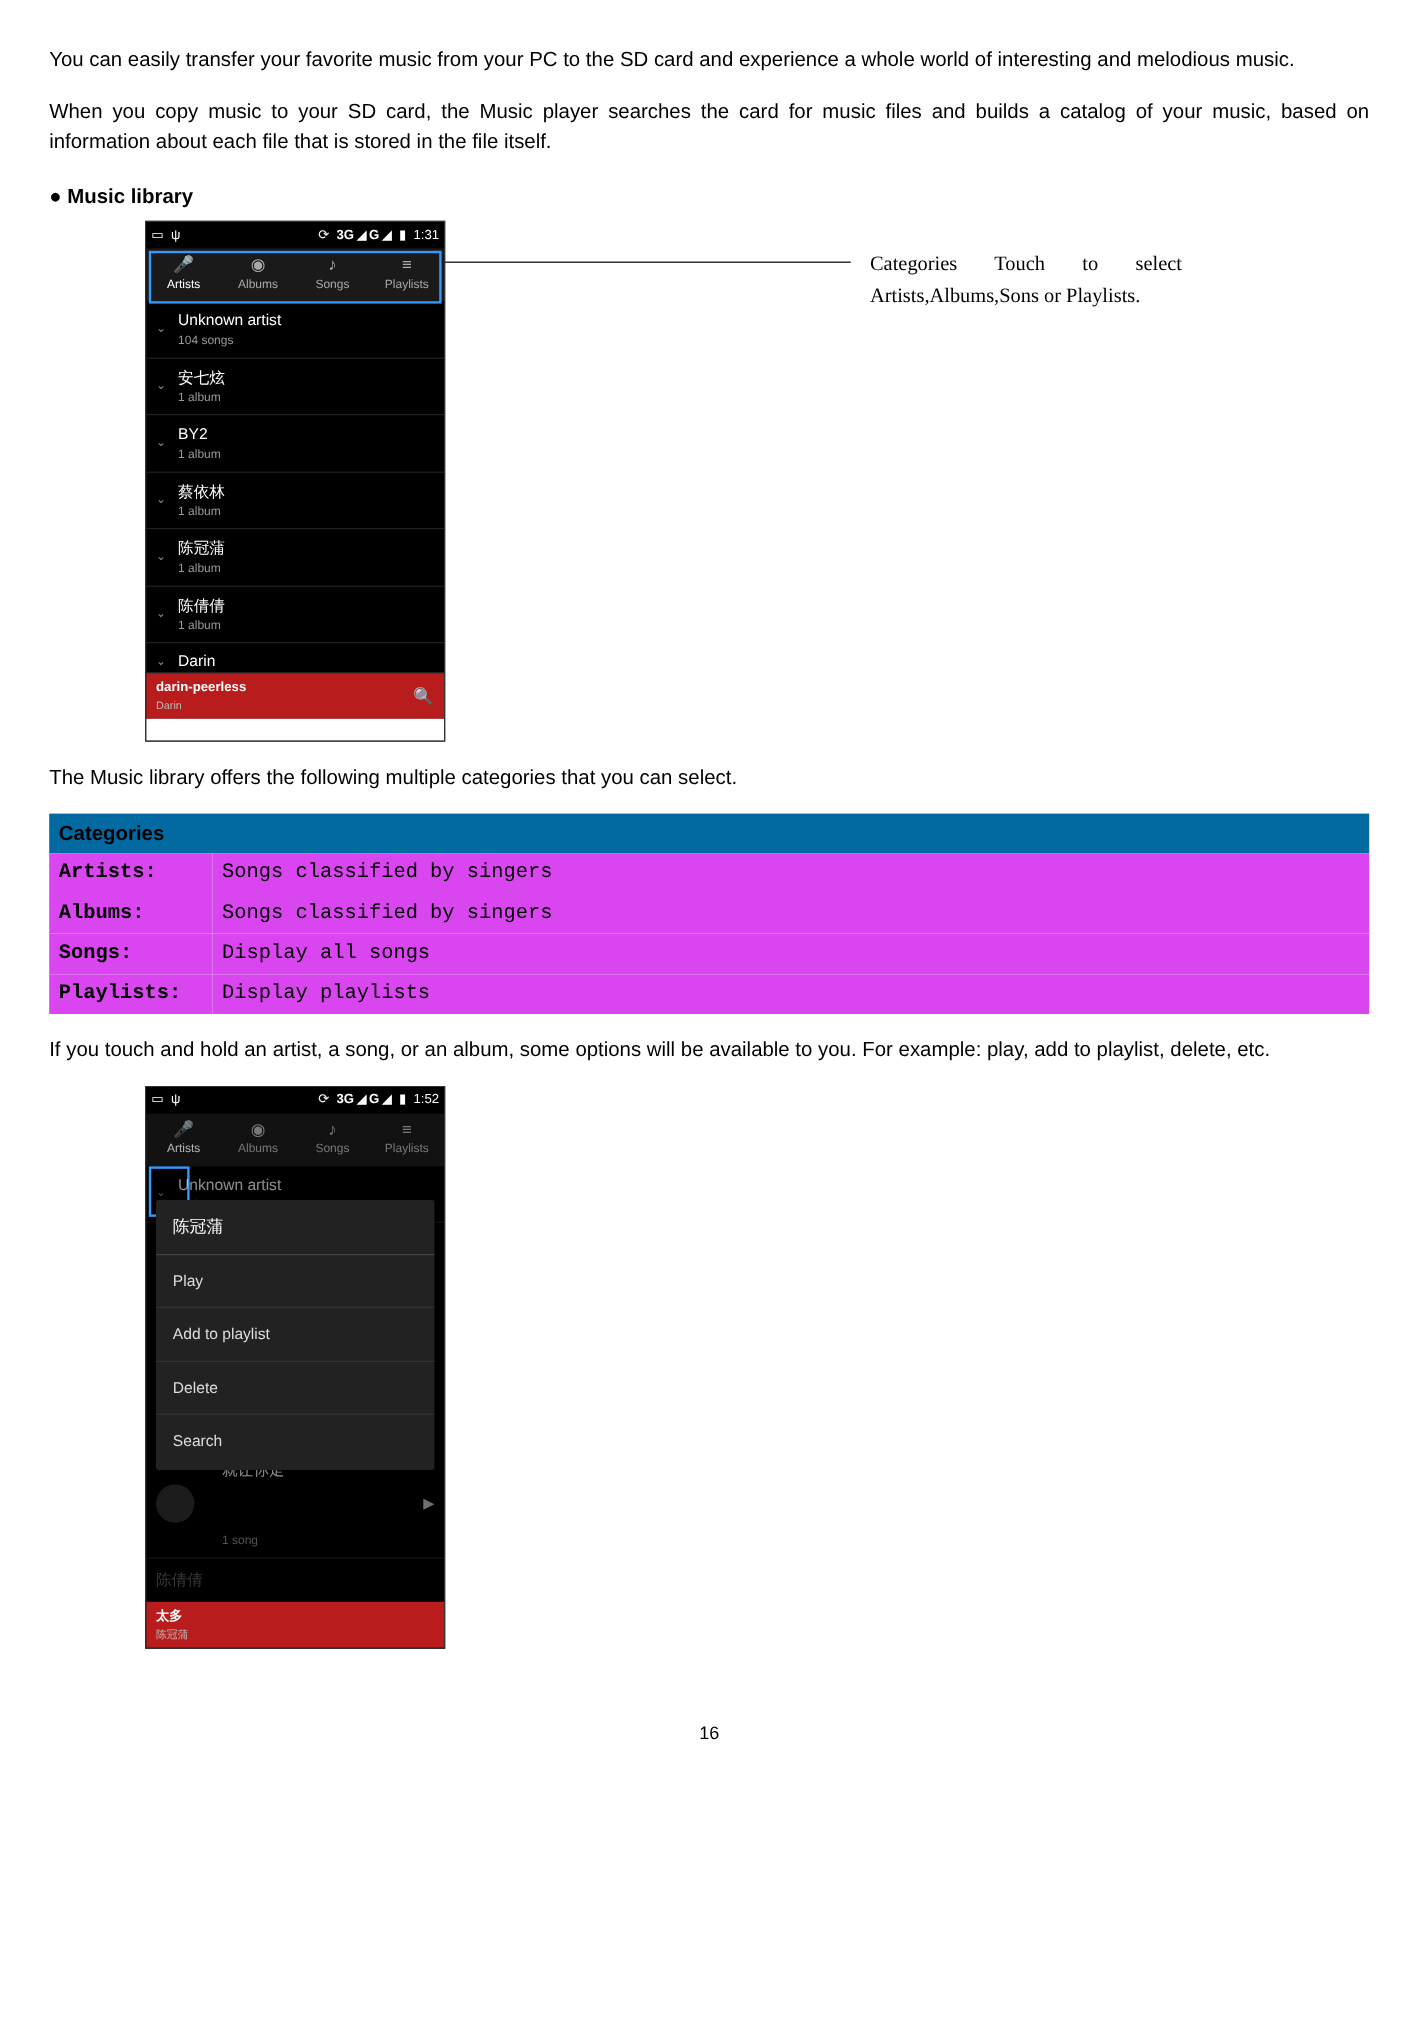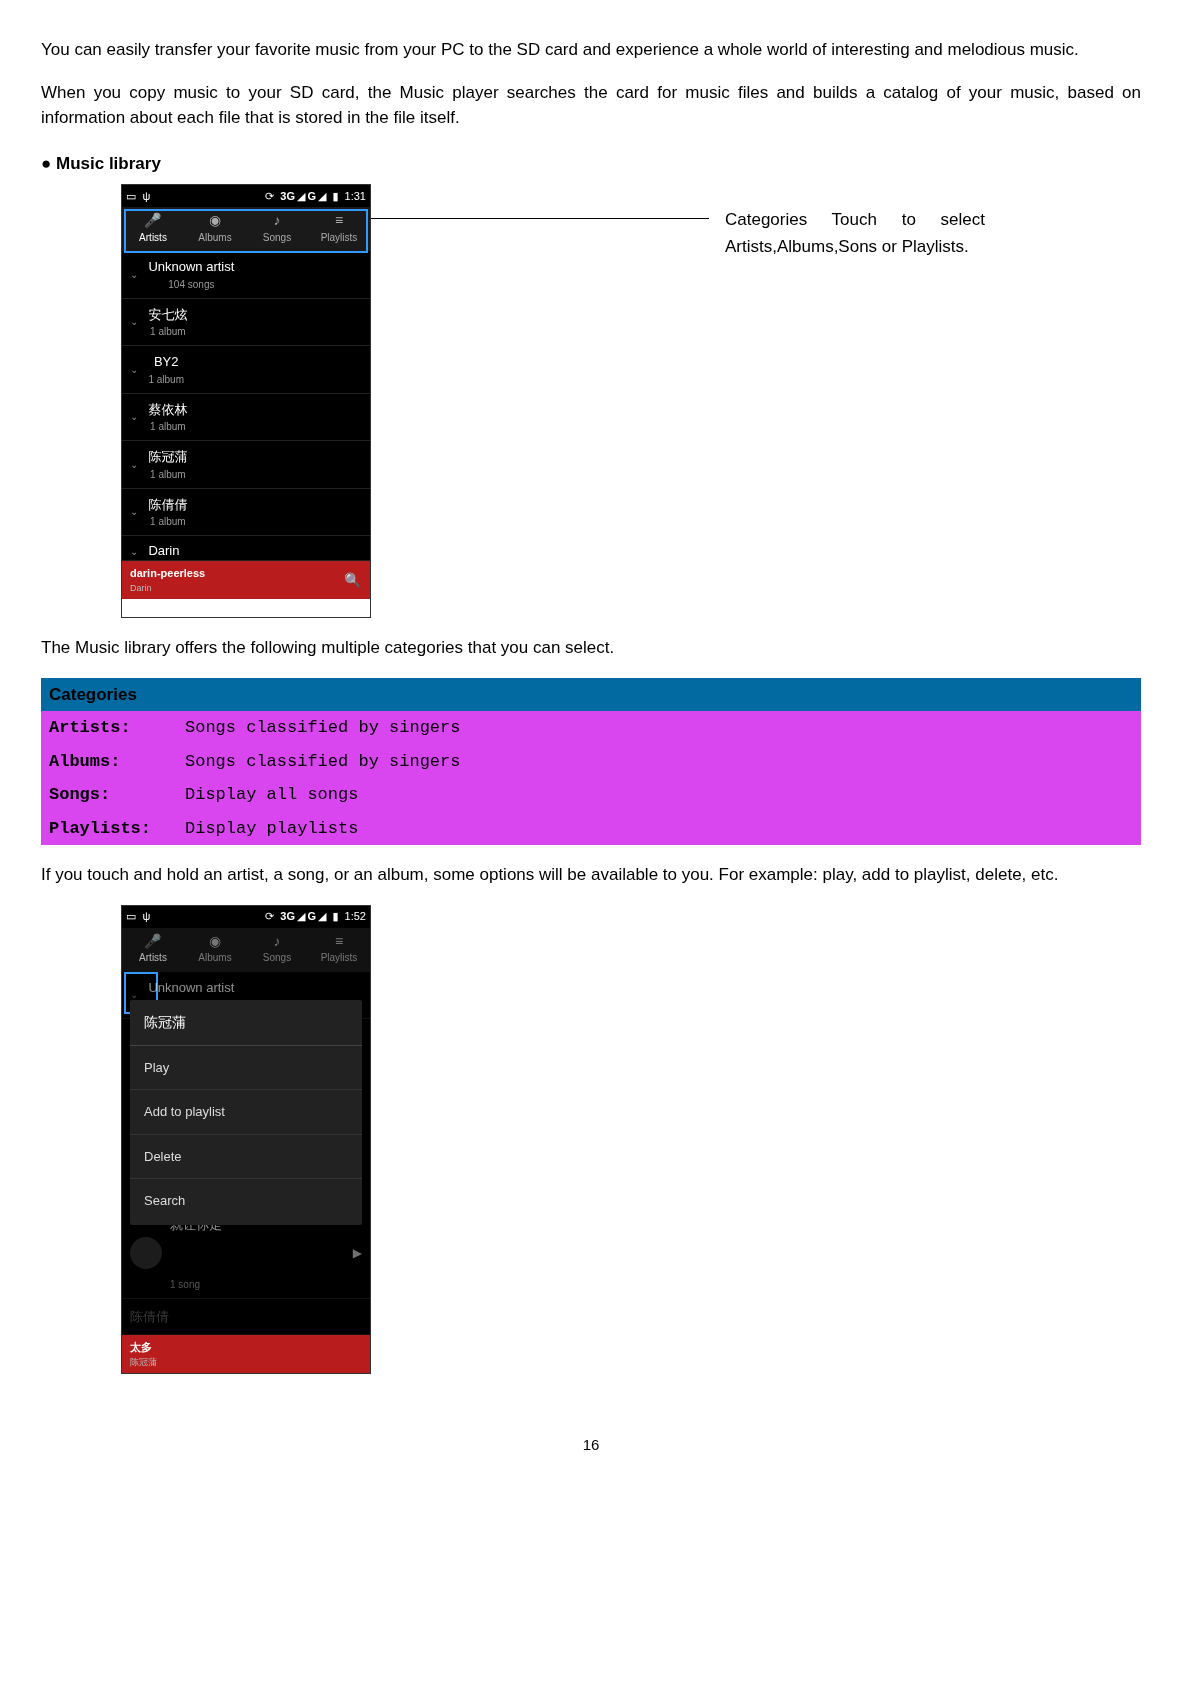--- a/index.html
+++ b/index.html
@@ -69,21 +69,21 @@
     .artist-row {
       display: flex;
       align-items: center;
       padding: 6px 8px;
       border-bottom: 1px solid #222;
       color: #fff;
     }
     .artist-row .chev {
       color: #888; margin-right: 10px; font-size: 10px;
     }
-    .artist-row .info { display: flex; flex-direction: column; align-items: center; }
+    .artist-row .info { display: flex; flex-direction: column; }
     .artist-row .aname { font-size: 13px; }
     .artist-row .asub { font-size: 10px; color: #999; }
     .artist-row.partial { padding-bottom: 0; height: 18px; overflow: hidden; }
     .np-bar {
       background: #b91c1c;
       padding: 4px 8px;
       display: flex; align-items: center; justify-content: space-between;
     }
     .np-bar .titles { display: flex; flex-direction: column; }
     .np-bar .t1 { color: #fff; font-size: 11px; font-weight: bold; }
@@ -91,21 +91,21 @@
     .np-bar .search-icon { color: #bbb; font-size: 14px; }
     .white-strip { height: 18px; background: #fff; }
     .callout-line {
       width: 340px; height: 2px;
       border-top: 1px solid #000;
       margin-top: 34px;
       margin-left: -2px;
     }
     .callout-text {
       width: 260px;
-      font-family: Liberation Sans, sans-serif;
+      font-family: Liberation Serif, serif;
       font-size: 17px;
       line-height: 1.6;
       padding-top: 22px;
       padding-left: 16px;
     }
     
     .cat-table { width: 100%; border-collapse: collapse; font-size: 17px; margin: 4px 0; }
     .cat-table td { padding: 4px 8px; }
     .cat-table td:first-child { width: 120px; font-weight: bold; }
     .hdr-row td { background: #0369a1; font-weight: bold; }
@@ -122,21 +122,21 @@
       color: #fff; font-size: 14px; padding: 10px 14px 12px;
       border-bottom: 1px solid #444;
     }
     .ctx-item {
       color: #ddd; font-size: 13px; padding: 12px 14px;
       border-bottom: 1px solid #333;
     }
     .ctx-item:last-child { border-bottom: none; }
     .row2 {
       display: flex; align-items: center; padding: 6px 8px;
-      border-bottom: 1px solid #222; color: #fff;
+      border-bottom: 1px solid #222; color: #fff; gap: 15px;
     }
     .row2 .art { width: 32px; height: 32px; background: #333; border-radius: 50%; margin-right: 8px; }
     .row2 .info { display: flex; flex-direction: column; flex: 1; }
     .row2 .aname { font-size: 13px; color: #fff; }
     .row2 .asub { font-size: 10px; color: #999; margin-top: 42px; }
     .row2 .play { color: #ccc; font-size: 12px; }
     .dim-row .aname, .dim-row .asub { color: #666; }
     .page-num { text-align: center; font-size: 15px; margin-top: 60px; }
   </style>
 </head>

